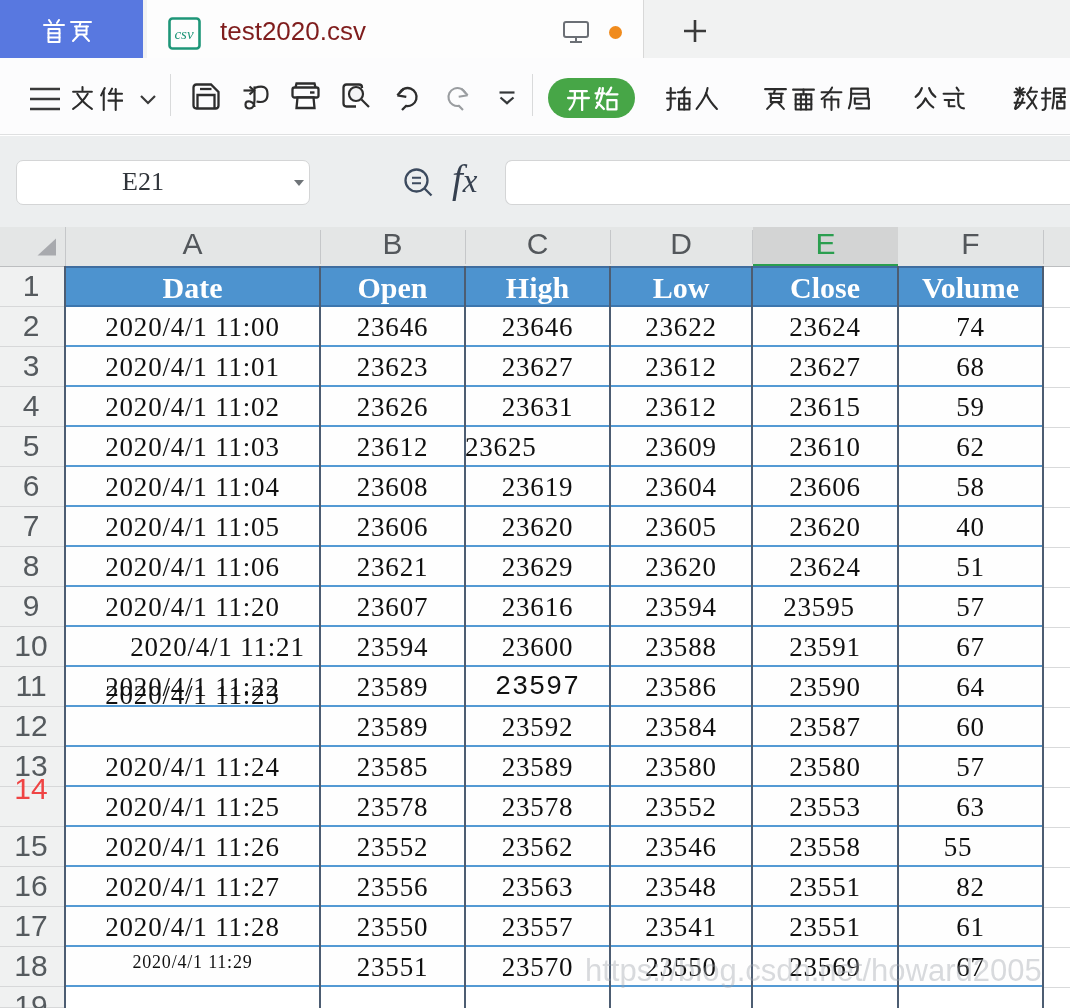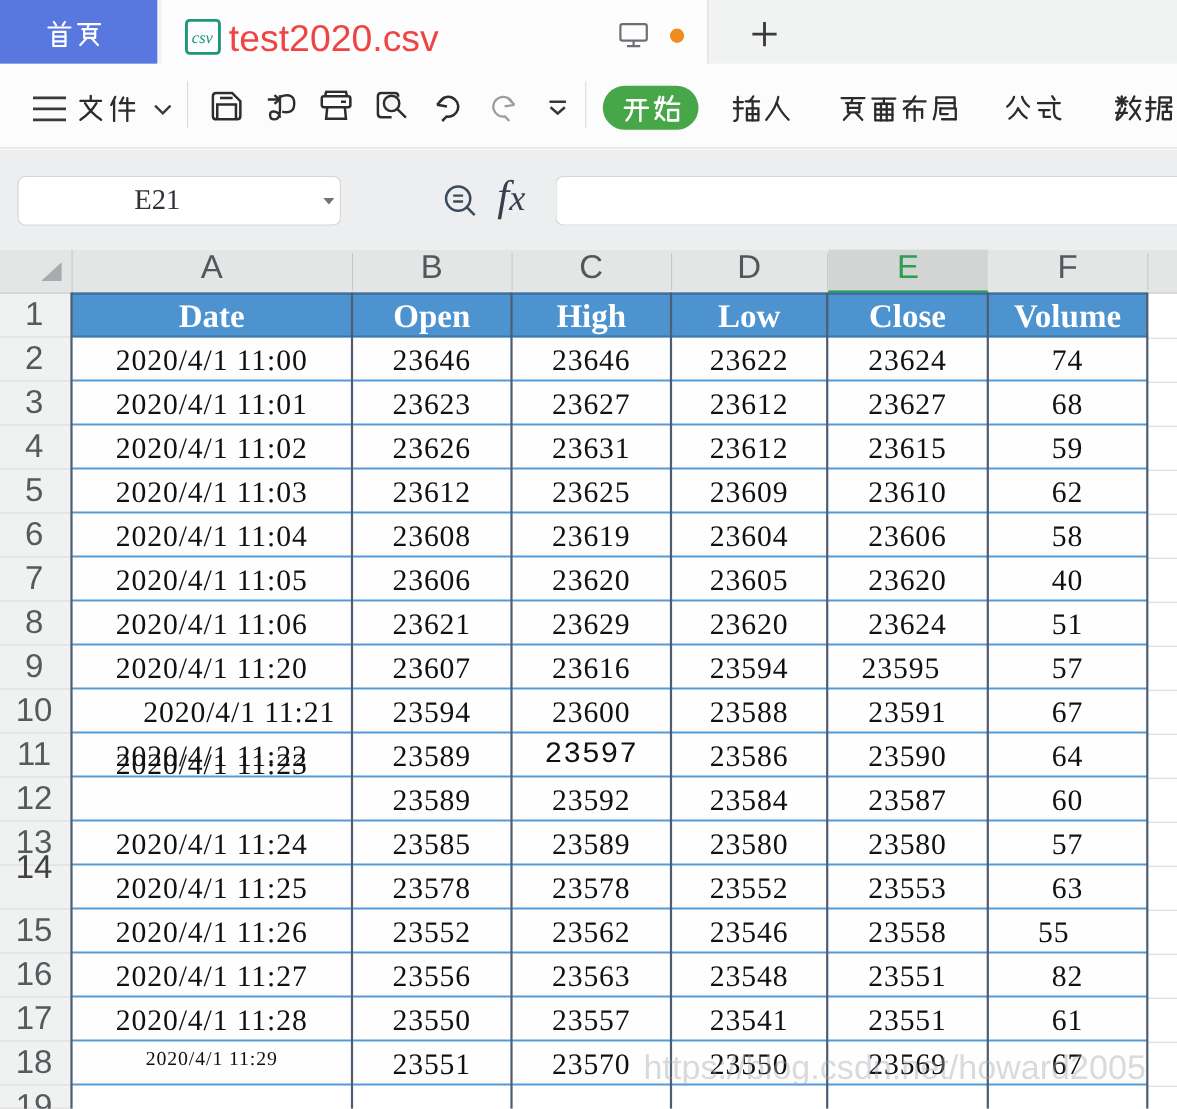--- a/index.html
+++ b/index.html
@@ -35,21 +35,21 @@
         <path d="M9.5 16 L4 22"></path>
         <path d="M14.5 16 L20 22"></path>
       </g>
     </svg></div>
 <div class="abs" style="left:147px;top:0;width:497px;height:58px;background:#fdfdfd;border-right:1px solid #d8d8d8"></div>
 
 <svg class="abs" style="left:168px;top:17px" width="33" height="33" viewBox="0 0 33 33">
   <rect x="1.5" y="1.5" width="30" height="30" rx="3" fill="none" stroke="#1e9678" stroke-width="2.6"></rect>
   <text x="16" y="22" font-size="15" font-style="italic" fill="#1e9678" text-anchor="middle" font-family="Liberation Serif">csv</text>
 </svg>
-<div class="abs" style="left:208px;top:16px;font-size:34px;color:#ef4444">test2020.csv</div>
+<div class="abs" style="left:220px;top:16px;font-size:26px;color:#7f1d1d">test2020.csv</div>
 
 <svg class="abs" style="left:562px;top:20px" width="28" height="24" viewBox="0 0 28 24">
   <rect x="2" y="2" width="24" height="15" rx="2" fill="none" stroke="#6b6f75" stroke-width="2"></rect>
   <path d="M14 17 V21 M8 22 H20" stroke="#6b6f75" stroke-width="2" fill="none"></path>
 </svg>
 <div class="abs" style="left:609px;top:26px;width:13px;height:13px;border-radius:50%;background:#f08b1d"></div>
 <svg class="abs" style="left:681px;top:17px" width="28" height="28" viewBox="0 0 28 28">
   <path d="M14 3 V25 M3 14 H25" stroke="#3a3a3a" stroke-width="2.6"></path>
 </svg>
 
@@ -299,21 +299,21 @@
     <div class="abs" style="left:0;top:589px;width:62px;font-size:30px;color:#555a5e;text-align:center">9</div>
     <div class="abs" style="left:0;top:627px;width:65px;height:40px;background:#f0f1f1;border-bottom:1px solid #d7d8d9"></div>
     <div class="abs" style="left:0;top:629px;width:62px;font-size:30px;color:#555a5e;text-align:center">10</div>
     <div class="abs" style="left:0;top:667px;width:65px;height:40px;background:#f0f1f1;border-bottom:1px solid #d7d8d9"></div>
     <div class="abs" style="left:0;top:669px;width:62px;font-size:30px;color:#555a5e;text-align:center">11</div>
     <div class="abs" style="left:0;top:707px;width:65px;height:40px;background:#f0f1f1;border-bottom:1px solid #d7d8d9"></div>
     <div class="abs" style="left:0;top:709px;width:62px;font-size:30px;color:#555a5e;text-align:center">12</div>
     <div class="abs" style="left:0;top:747px;width:65px;height:40px;background:#f0f1f1;border-bottom:1px solid #d7d8d9"></div>
     <div class="abs" style="left:0;top:749px;width:62px;font-size:30px;color:#555a5e;text-align:center">13</div>
     <div class="abs" style="left:0;top:787px;width:65px;height:40px;background:#f0f1f1;border-bottom:1px solid #d7d8d9"></div>
-    <div class="abs" style="left:0;top:772px;width:62px;font-size:30px;color:#404040;text-align:center">14</div>
+    <div class="abs" style="left:0;top:772px;width:62px;font-size:30px;color:#ef4444;text-align:center">14</div>
     <div class="abs" style="left:0;top:827px;width:65px;height:40px;background:#f0f1f1;border-bottom:1px solid #d7d8d9"></div>
     <div class="abs" style="left:0;top:829px;width:62px;font-size:30px;color:#555a5e;text-align:center">15</div>
     <div class="abs" style="left:0;top:867px;width:65px;height:40px;background:#f0f1f1;border-bottom:1px solid #d7d8d9"></div>
     <div class="abs" style="left:0;top:869px;width:62px;font-size:30px;color:#555a5e;text-align:center">16</div>
     <div class="abs" style="left:0;top:907px;width:65px;height:40px;background:#f0f1f1;border-bottom:1px solid #d7d8d9"></div>
     <div class="abs" style="left:0;top:909px;width:62px;font-size:30px;color:#555a5e;text-align:center">17</div>
     <div class="abs" style="left:0;top:947px;width:65px;height:40px;background:#f0f1f1;border-bottom:1px solid #d7d8d9"></div>
     <div class="abs" style="left:0;top:949px;width:62px;font-size:30px;color:#555a5e;text-align:center">18</div>
     <div class="abs" style="left:0;top:987px;width:65px;height:21px;background:#f0f1f1;border-bottom:1px solid #d7d8d9"></div>
     <div class="abs" style="left:0;top:989px;width:62px;font-size:30px;color:#555a5e;text-align:center">19</div>
@@ -366,21 +366,21 @@
     <div class="abs" style="left:65px;top:387px;width:978px;height:40px;background:#fefefe;border-bottom:2px solid #549ad4"></div>
     <div class="abs" style="left:65px;top:392px;width:255px;font-family:'Liberation Serif',serif;font-size:27px;letter-spacing:0.8px;color:#111;text-align:center">2020/4/1 11:02</div>
     <div class="abs" style="left:320px;top:392px;width:145px;font-family:'Liberation Serif',serif;font-size:27px;letter-spacing:0.8px;color:#111;text-align:center">23626</div>
     <div class="abs" style="left:465px;top:392px;width:145px;font-family:'Liberation Serif',serif;font-size:27px;letter-spacing:0.8px;color:#111;text-align:center">23631</div>
     <div class="abs" style="left:610px;top:392px;width:142px;font-family:'Liberation Serif',serif;font-size:27px;letter-spacing:0.8px;color:#111;text-align:center">23612</div>
     <div class="abs" style="left:752px;top:392px;width:146px;font-family:'Liberation Serif',serif;font-size:27px;letter-spacing:0.8px;color:#111;text-align:center">23615</div>
     <div class="abs" style="left:898px;top:392px;width:145px;font-family:'Liberation Serif',serif;font-size:27px;letter-spacing:0.8px;color:#111;text-align:center">59</div>
     <div class="abs" style="left:65px;top:427px;width:978px;height:40px;background:#fefefe;border-bottom:2px solid #549ad4"></div>
     <div class="abs" style="left:65px;top:432px;width:255px;font-family:'Liberation Serif',serif;font-size:27px;letter-spacing:0.8px;color:#111;text-align:center">2020/4/1 11:03</div>
     <div class="abs" style="left:320px;top:432px;width:145px;font-family:'Liberation Serif',serif;font-size:27px;letter-spacing:0.8px;color:#111;text-align:center">23612</div>
-    <div class="abs" style="left:465px;top:432px;width:145px;font-family:'Liberation Serif',serif;font-size:27px;letter-spacing:0.8px;color:#111;text-align:center">23625</div>
+    <div class="abs" style="left:465px;top:432px;width:145px;font-family:'Liberation Serif',serif;font-size:27px;letter-spacing:0.8px;color:#111;text-align:left">23625</div>
     <div class="abs" style="left:610px;top:432px;width:142px;font-family:'Liberation Serif',serif;font-size:27px;letter-spacing:0.8px;color:#111;text-align:center">23609</div>
     <div class="abs" style="left:752px;top:432px;width:146px;font-family:'Liberation Serif',serif;font-size:27px;letter-spacing:0.8px;color:#111;text-align:center">23610</div>
     <div class="abs" style="left:898px;top:432px;width:145px;font-family:'Liberation Serif',serif;font-size:27px;letter-spacing:0.8px;color:#111;text-align:center">62</div>
     <div class="abs" style="left:65px;top:467px;width:978px;height:40px;background:#fefefe;border-bottom:2px solid #549ad4"></div>
     <div class="abs" style="left:65px;top:472px;width:255px;font-family:'Liberation Serif',serif;font-size:27px;letter-spacing:0.8px;color:#111;text-align:center">2020/4/1 11:04</div>
     <div class="abs" style="left:320px;top:472px;width:145px;font-family:'Liberation Serif',serif;font-size:27px;letter-spacing:0.8px;color:#111;text-align:center">23608</div>
     <div class="abs" style="left:465px;top:472px;width:145px;font-family:'Liberation Serif',serif;font-size:27px;letter-spacing:0.8px;color:#111;text-align:center">23619</div>
     <div class="abs" style="left:610px;top:472px;width:142px;font-family:'Liberation Serif',serif;font-size:27px;letter-spacing:0.8px;color:#111;text-align:center">23604</div>
     <div class="abs" style="left:752px;top:472px;width:146px;font-family:'Liberation Serif',serif;font-size:27px;letter-spacing:0.8px;color:#111;text-align:center">23606</div>
     <div class="abs" style="left:898px;top:472px;width:145px;font-family:'Liberation Serif',serif;font-size:27px;letter-spacing:0.8px;color:#111;text-align:center">58</div>

